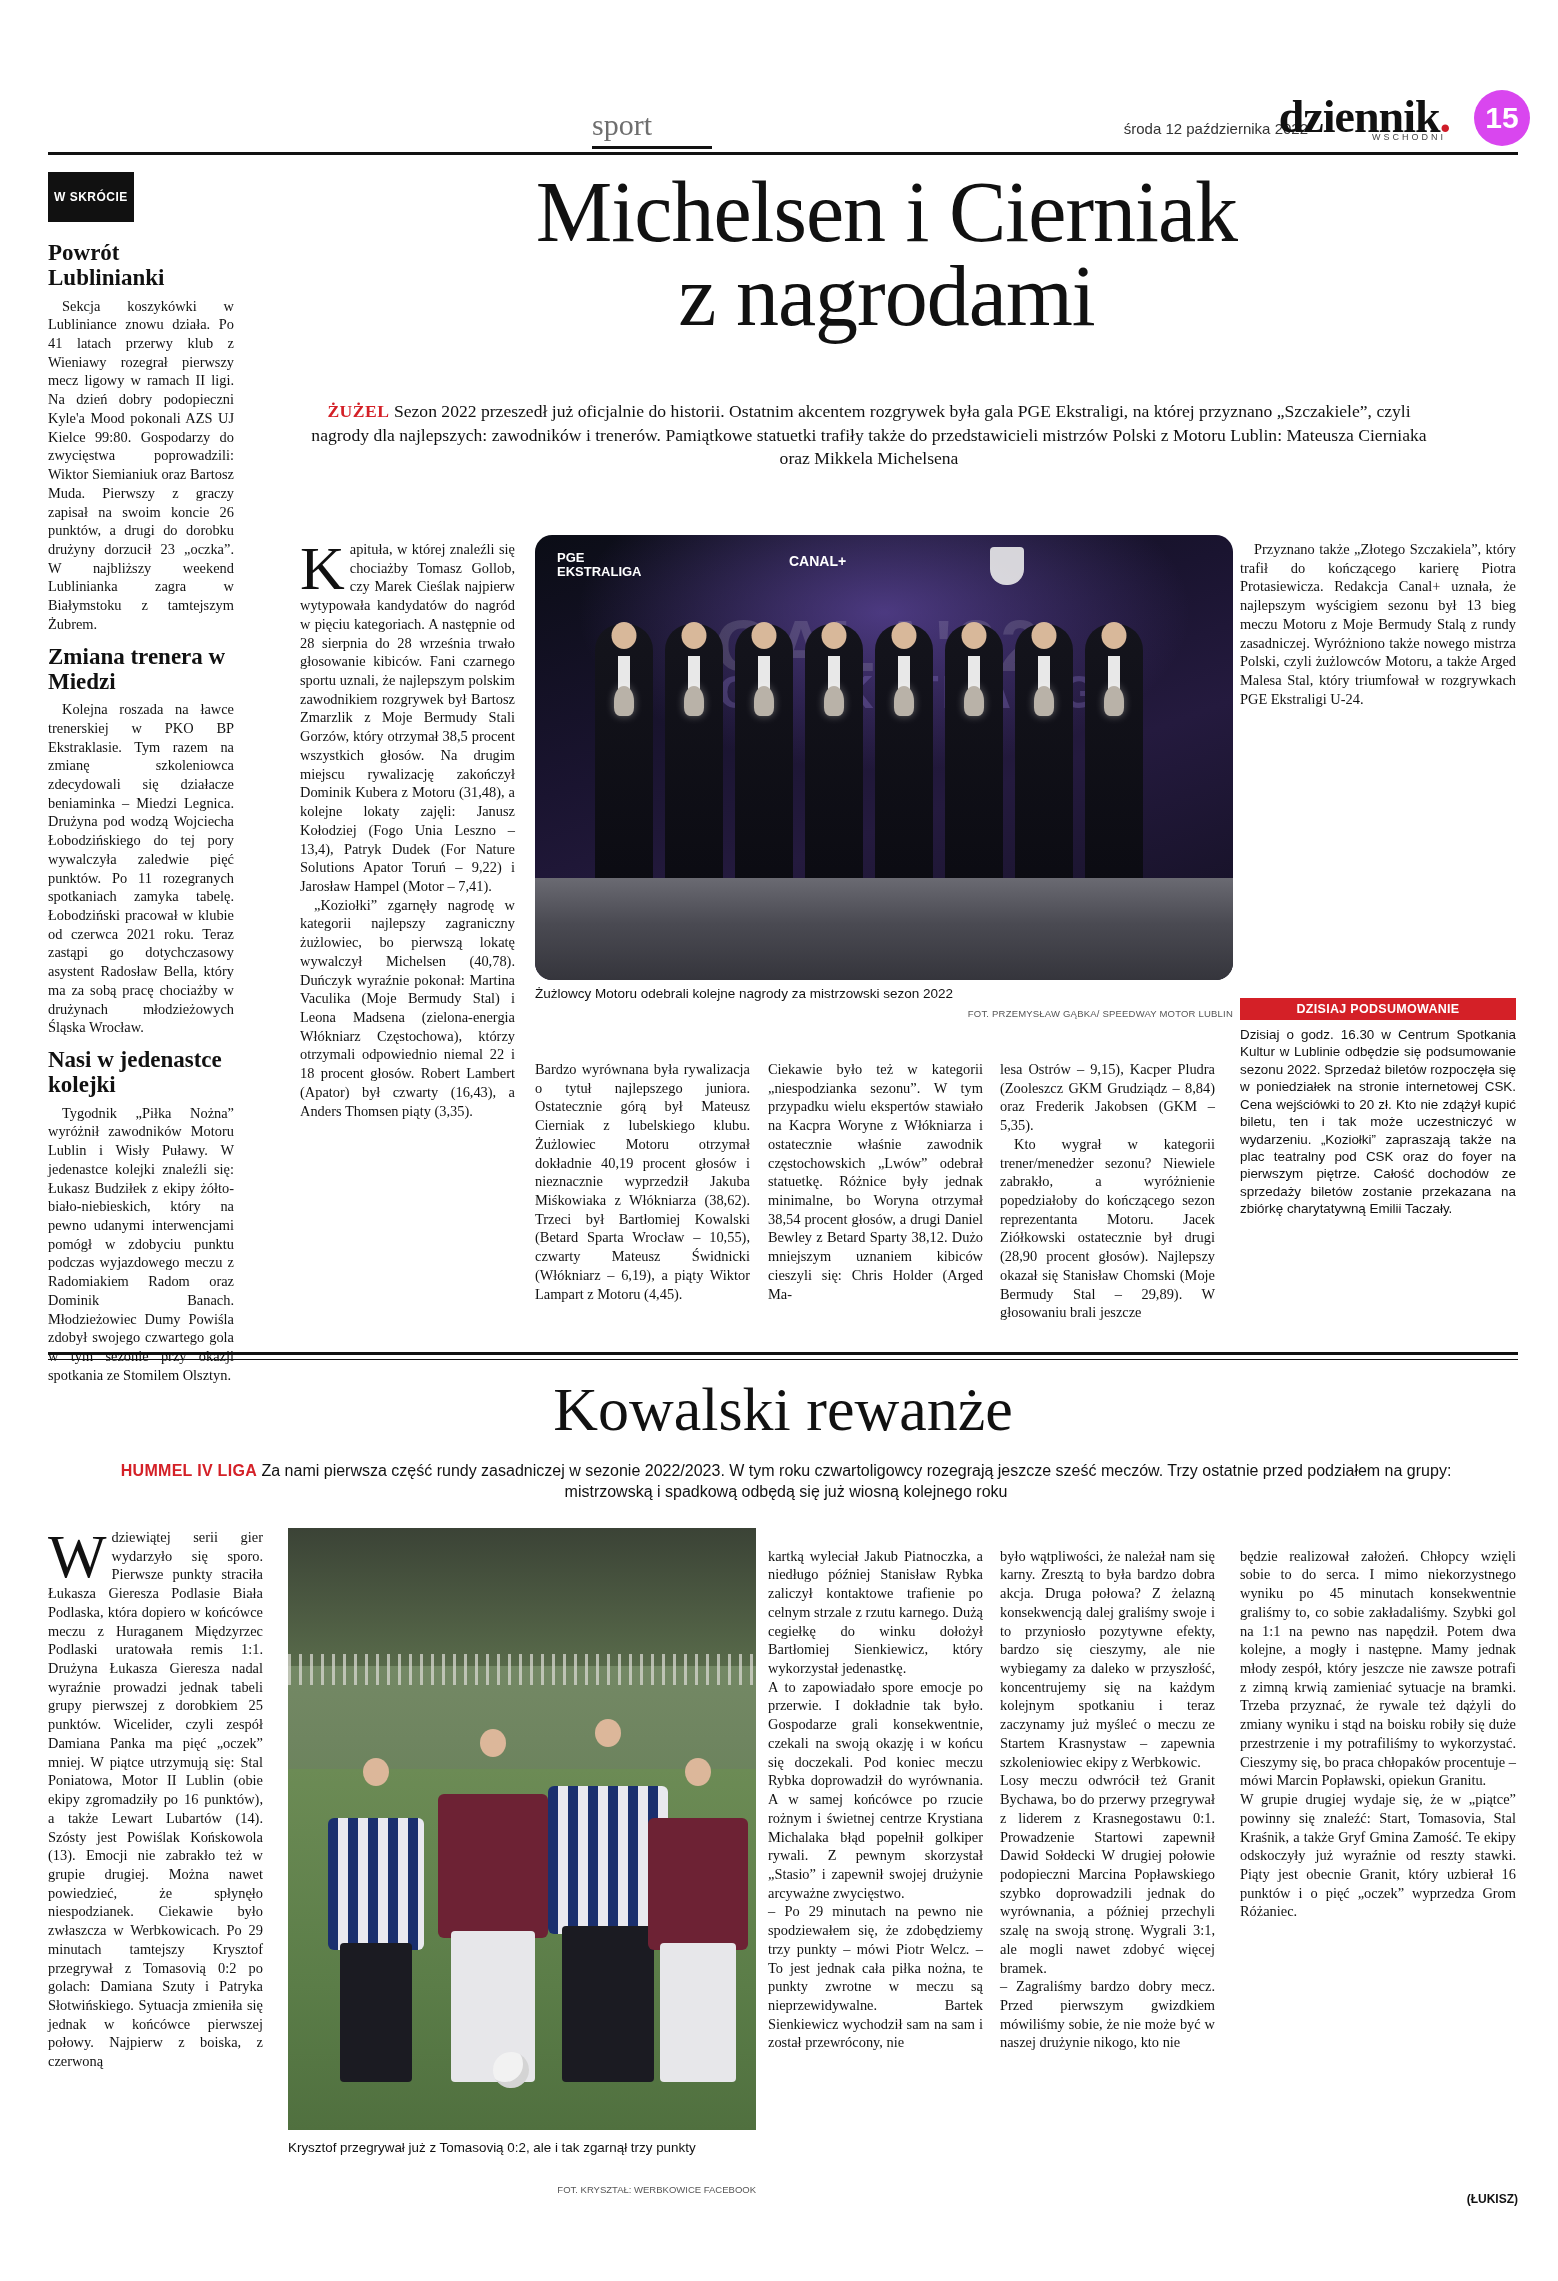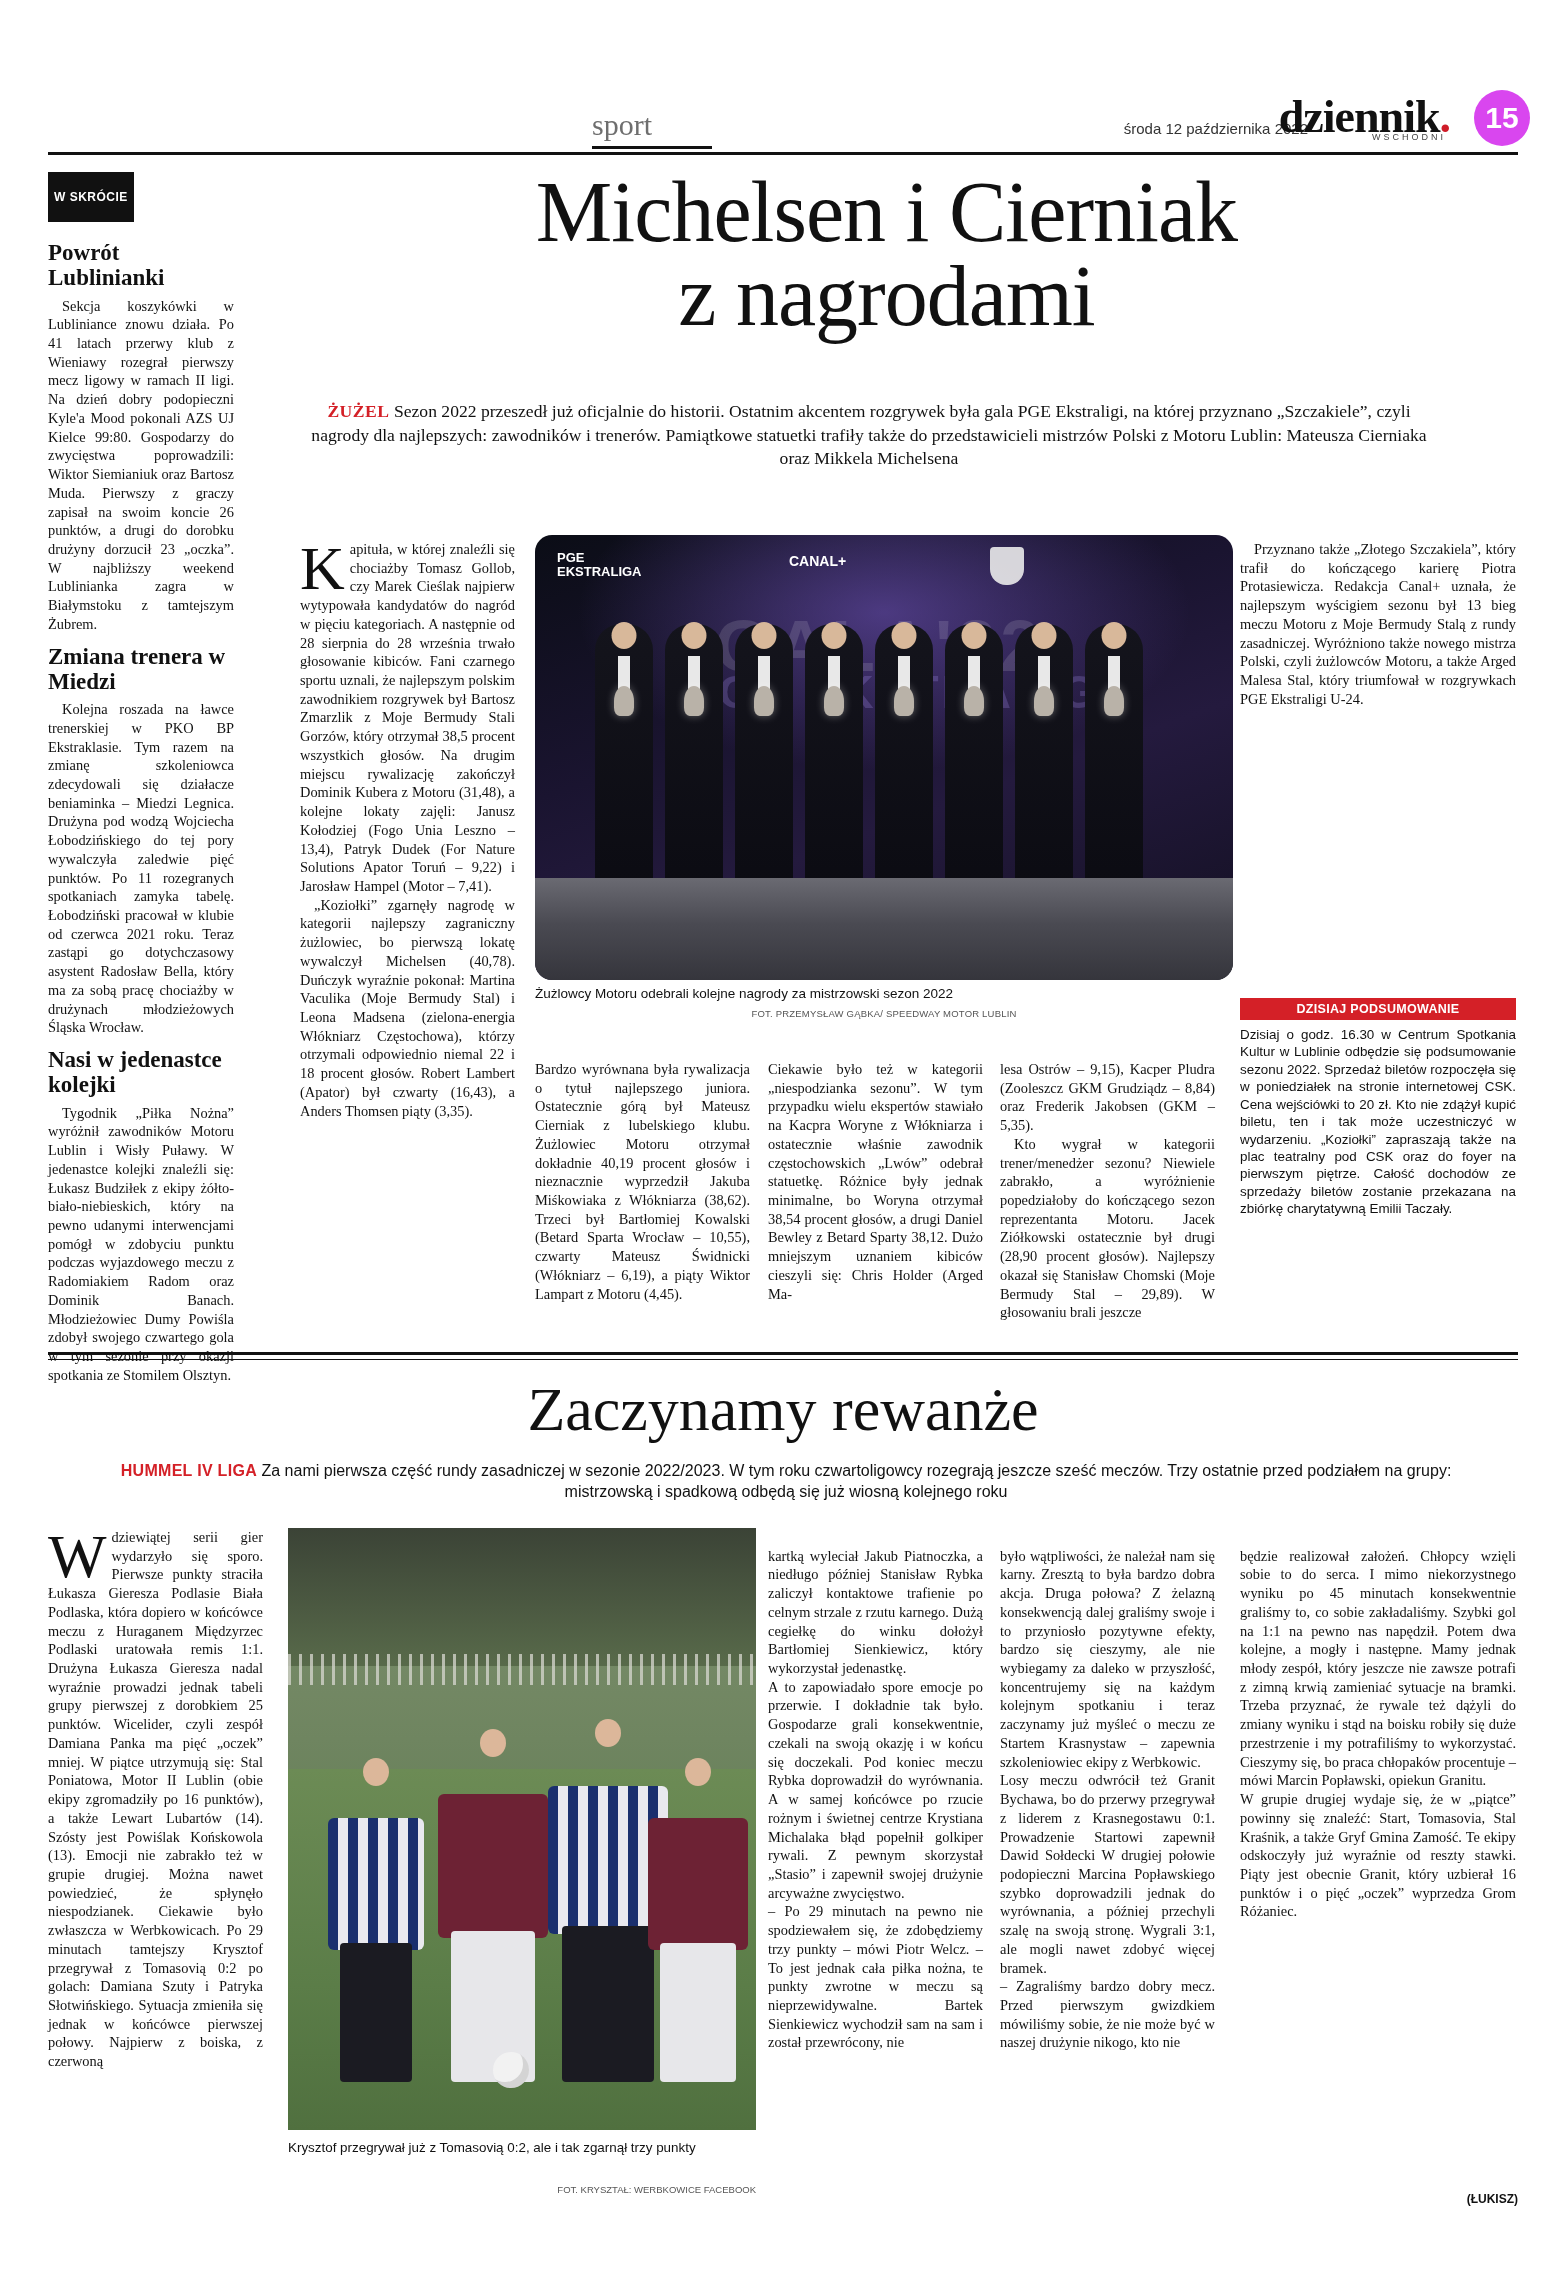--- a/index.html
+++ b/index.html
@@ -202,21 +202,21 @@
     width:20px; height:30px; background:#b9b2a8; border-radius:50% 50% 28% 28%;
     box-shadow: 0 0 8px rgba(255,255,255,.35);
   }
   .cap1 {
     position:absolute; left:535px; top:986px; width:698px;
     font-family:"Liberation Sans", sans-serif;
     font-size: 13.5px; color:#111;
   }
   .credit1 {
     position:absolute; left:535px; top:1008px; width:698px;
-    text-align: center;
+    text-align: right;
     font-family:"Liberation Sans", sans-serif;
     font-size: 9.5px; color:#555; letter-spacing:.2px;
   }
 
   
   .podsum {
     position:absolute; left:1240px; top:998px; width:276px;
   }
   .podsum-head {
     background:#d42027; color:#fff;
@@ -429,21 +429,21 @@
   </div>
 
   <div class="podsum">
     <div class="podsum-head">DZISIAJ PODSUMOWANIE</div>
     <div class="podsum-body">Dzisiaj o godz. 16.30 w Centrum Spotkania Kultur w Lublinie odbędzie się podsumowanie sezonu 2022. Sprzedaż biletów rozpoczęła się w poniedziałek na stronie internetowej CSK. Cena wejściówki to 20 zł. Kto nie zdążył kupić biletu, ten i tak może uczestniczyć w wydarzeniu. „Koziołki” zapraszają także na plac teatralny pod CSK oraz do foyer na pierwszym piętrze. Całość dochodów ze sprzedaży biletów zostanie przekazana na zbiórkę charytatywną Emilii Taczały.</div>
   </div>
 
   <div class="div-thick"></div>
   <div class="div-thin"></div>
 
-  <div class="headline2">Zaczynamy rewanże</div>
+  <div class="headline2">Kowalski rewanże</div>
   <div class="deck2">
     <span class="kicker2">HUMMEL IV LIGA</span>
     <span>Za nami pierwsza część rundy zasadniczej w sezonie 2022/2023. W tym roku czwartoligowcy rozegrają jeszcze sześć meczów. Trzy ostatnie przed podziałem na grupy: mistrzowską i spadkową odbędą się już wiosną kolejnego roku</span>
   </div>
 
   <div class="col" style="left:48px; top:1528px; width:215px;">
     <p class="dropcap noind">W dziewiątej serii gier wydarzyło się sporo. Pierwsze punkty straciła Łukasza Gieresza Podlasie Biała Podlaska, która dopiero w końcówce meczu z Huraganem Międzyrzec Podlaski uratowała remis 1:1. Drużyna Łukasza Gieresza nadal wyraźnie prowadzi jednak tabeli grupy pierwszej z dorobkiem 25 punktów. Wicelider, czyli zespół Damiana Panka ma pięć „oczek” mniej. W piątce utrzymują się: Stal Poniatowa, Motor II Lublin (obie ekipy zgromadziły po 16 punktów), a także Lewart Lubartów (14). Szósty jest Powiślak Końskowola (13). Emocji nie zabrakło też w grupie drugiej. Można nawet powiedzieć, że spłynęło niespodzianek. Ciekawie było zwłaszcza w Werbkowicach. Po 29 minutach tamtejszy Krysztof przegrywał z Tomasovią 0:2 po golach: Damiana Szuty i Patryka Słotwińskiego. Sytuacja zmieniła się jednak w końcówce pierwszej połowy. Najpierw z boiska, z czerwoną</p>
   </div>
 
   <div class="photo2">

